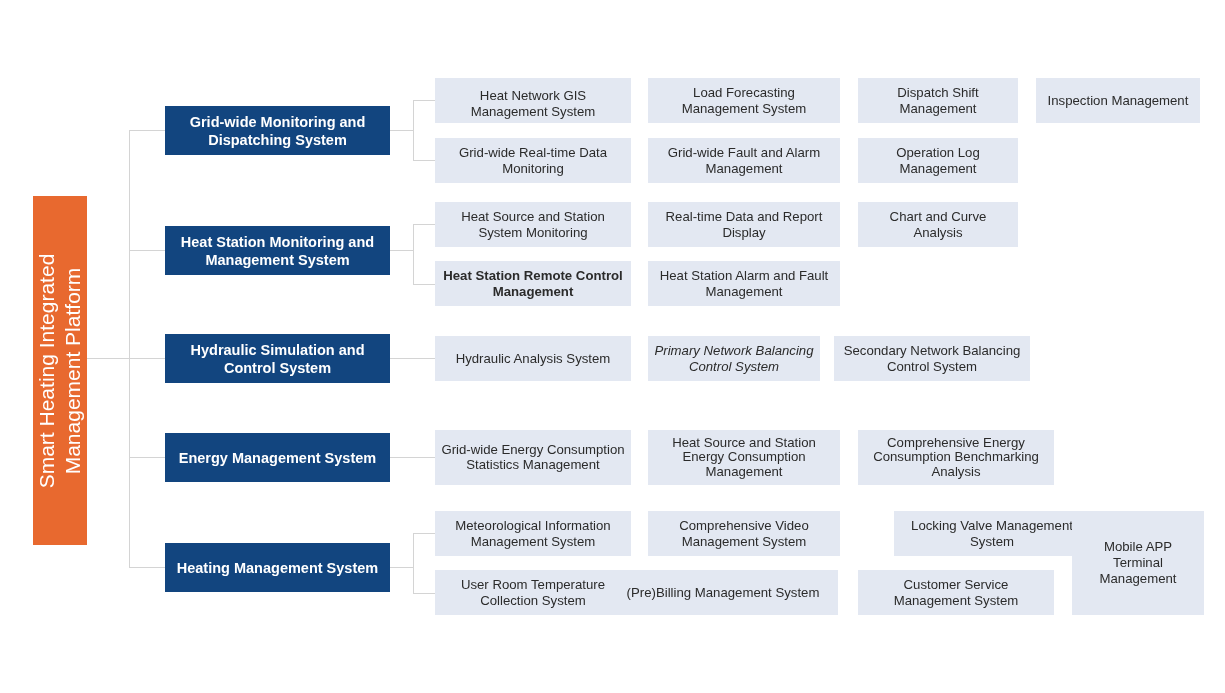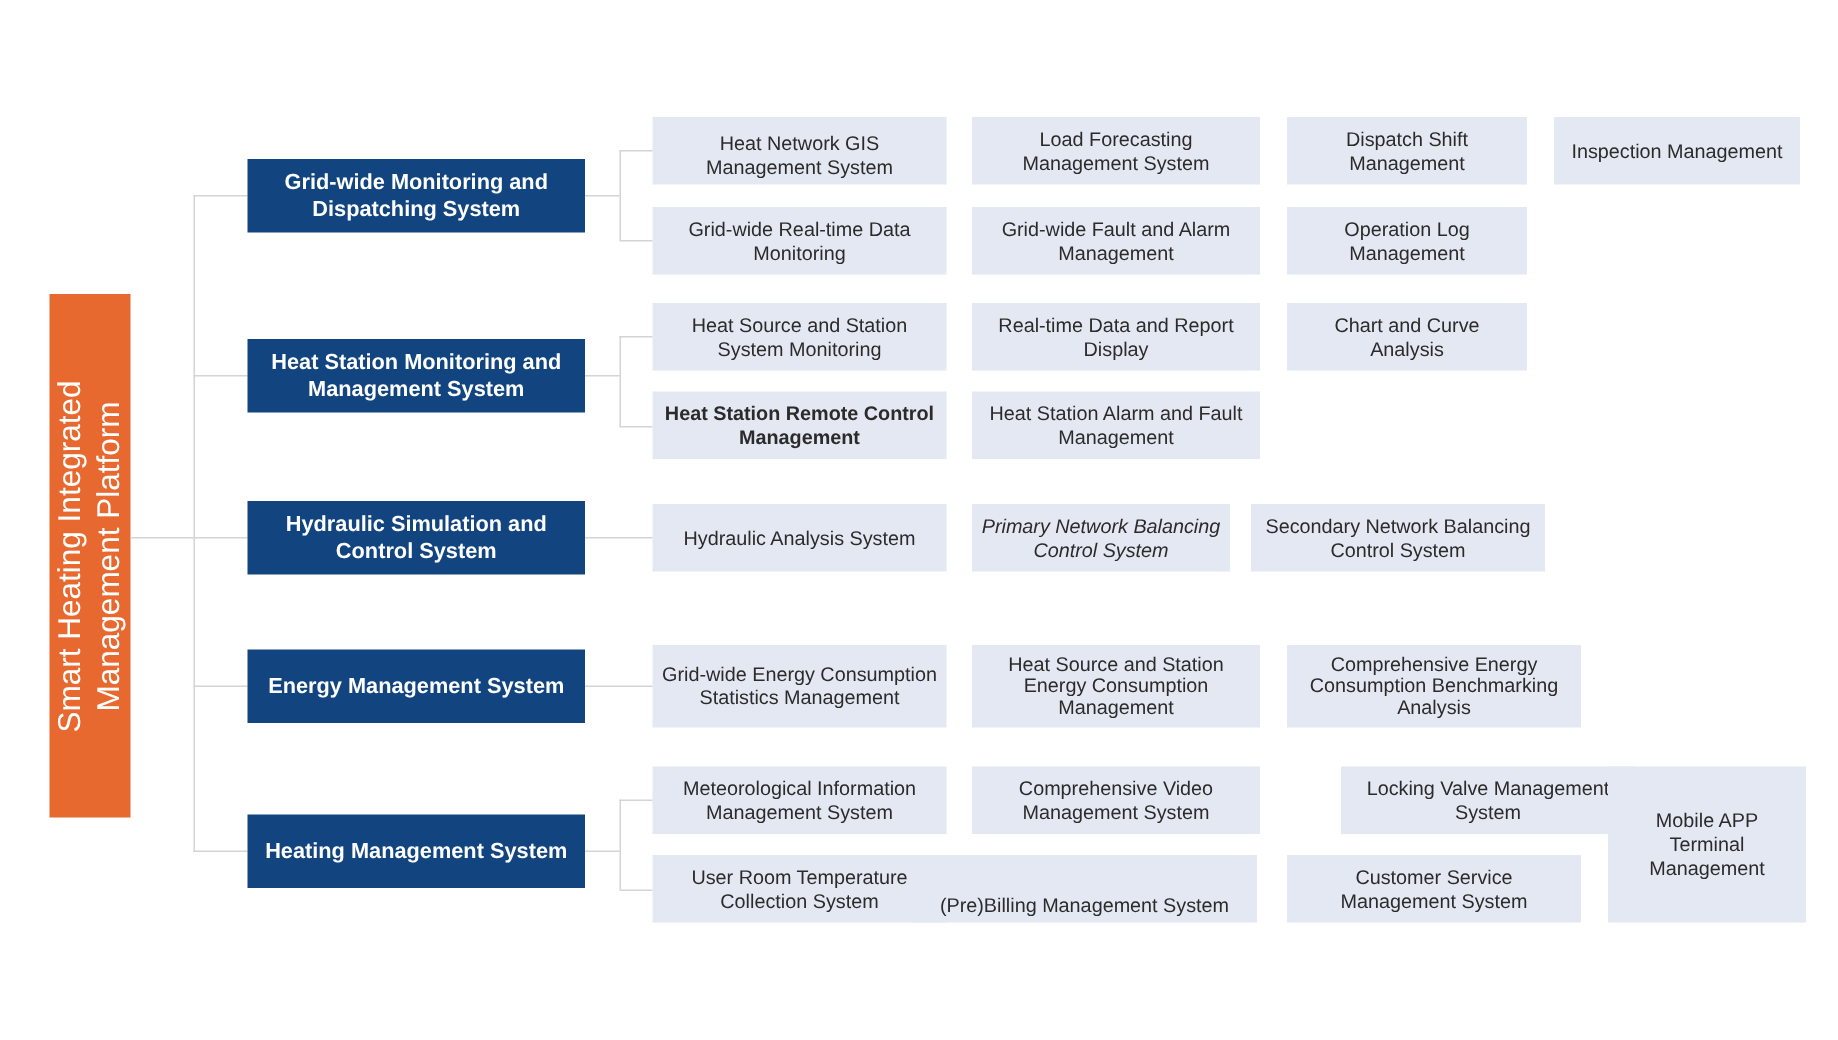--- a/index.html
+++ b/index.html
@@ -189,20 +189,20 @@
   <div class="l2box" style="left:858px;top:511px;width:196px;height:45px;margin-left:36px;">
     <span>Locking Valve Management System</span>
   </div>
   <div class="l2box" style="left:1072px;top:511px;width:132px;height:104px;">
     <span>Mobile APP Terminal Management</span>
   </div>
 
   <div class="l2box" style="left:435px;top:570px;width:196px;height:45px;">
     <span>User Room Temperature Collection System</span>
   </div>
-  <div class="l2box" style="left:608px;top:570px;width:230px;height:45px;align-items:flex-end;">
+  <div class="l2box" style="left:608px;top:570px;width:230px;height:45px;">
     <span>(Pre)Billing Management System</span>
   </div>
   <div class="l2box" style="left:858px;top:570px;width:196px;height:45px;">
     <span>Customer Service Management System</span>
   </div>
 
 </div>
 
 </body></html>

